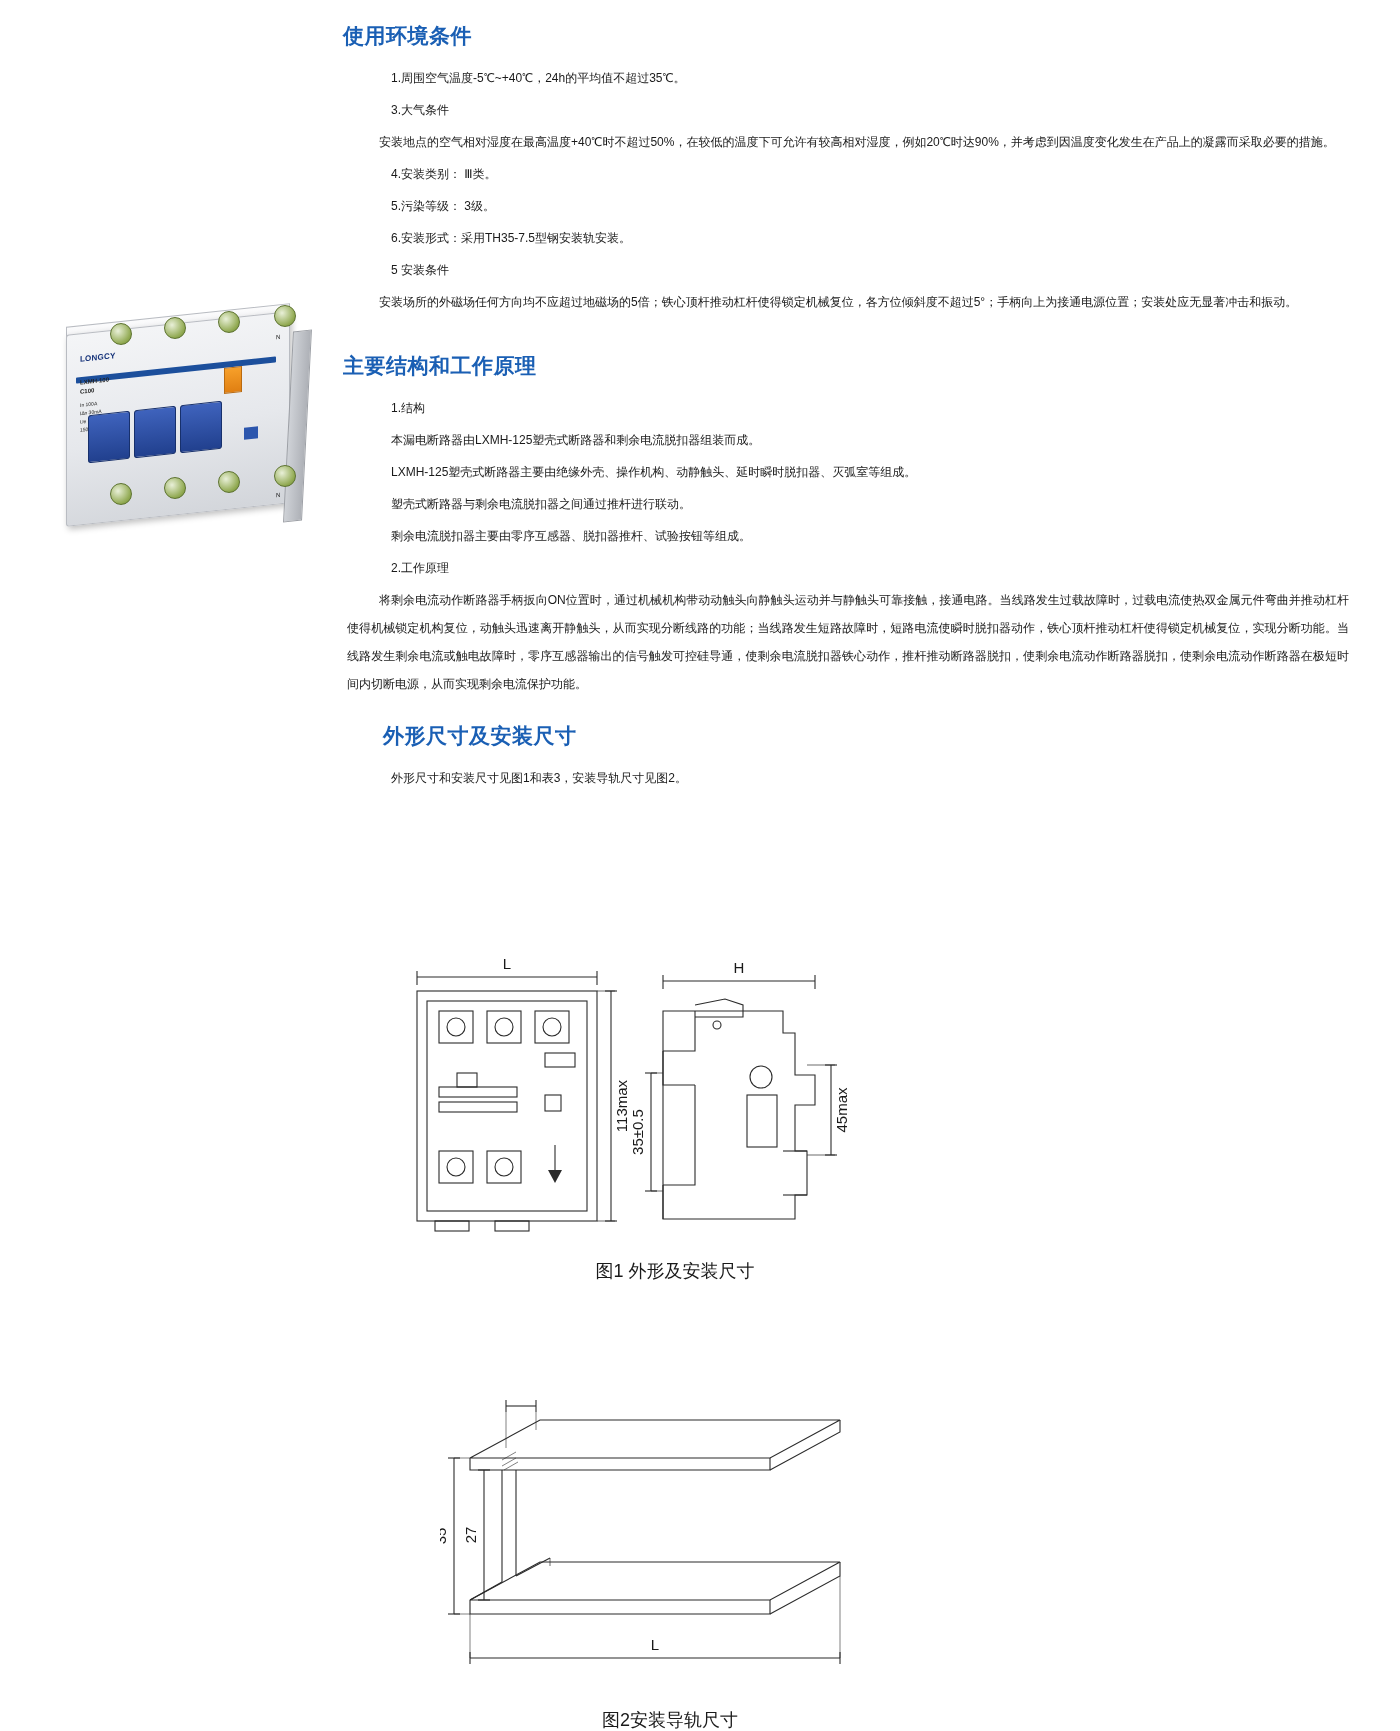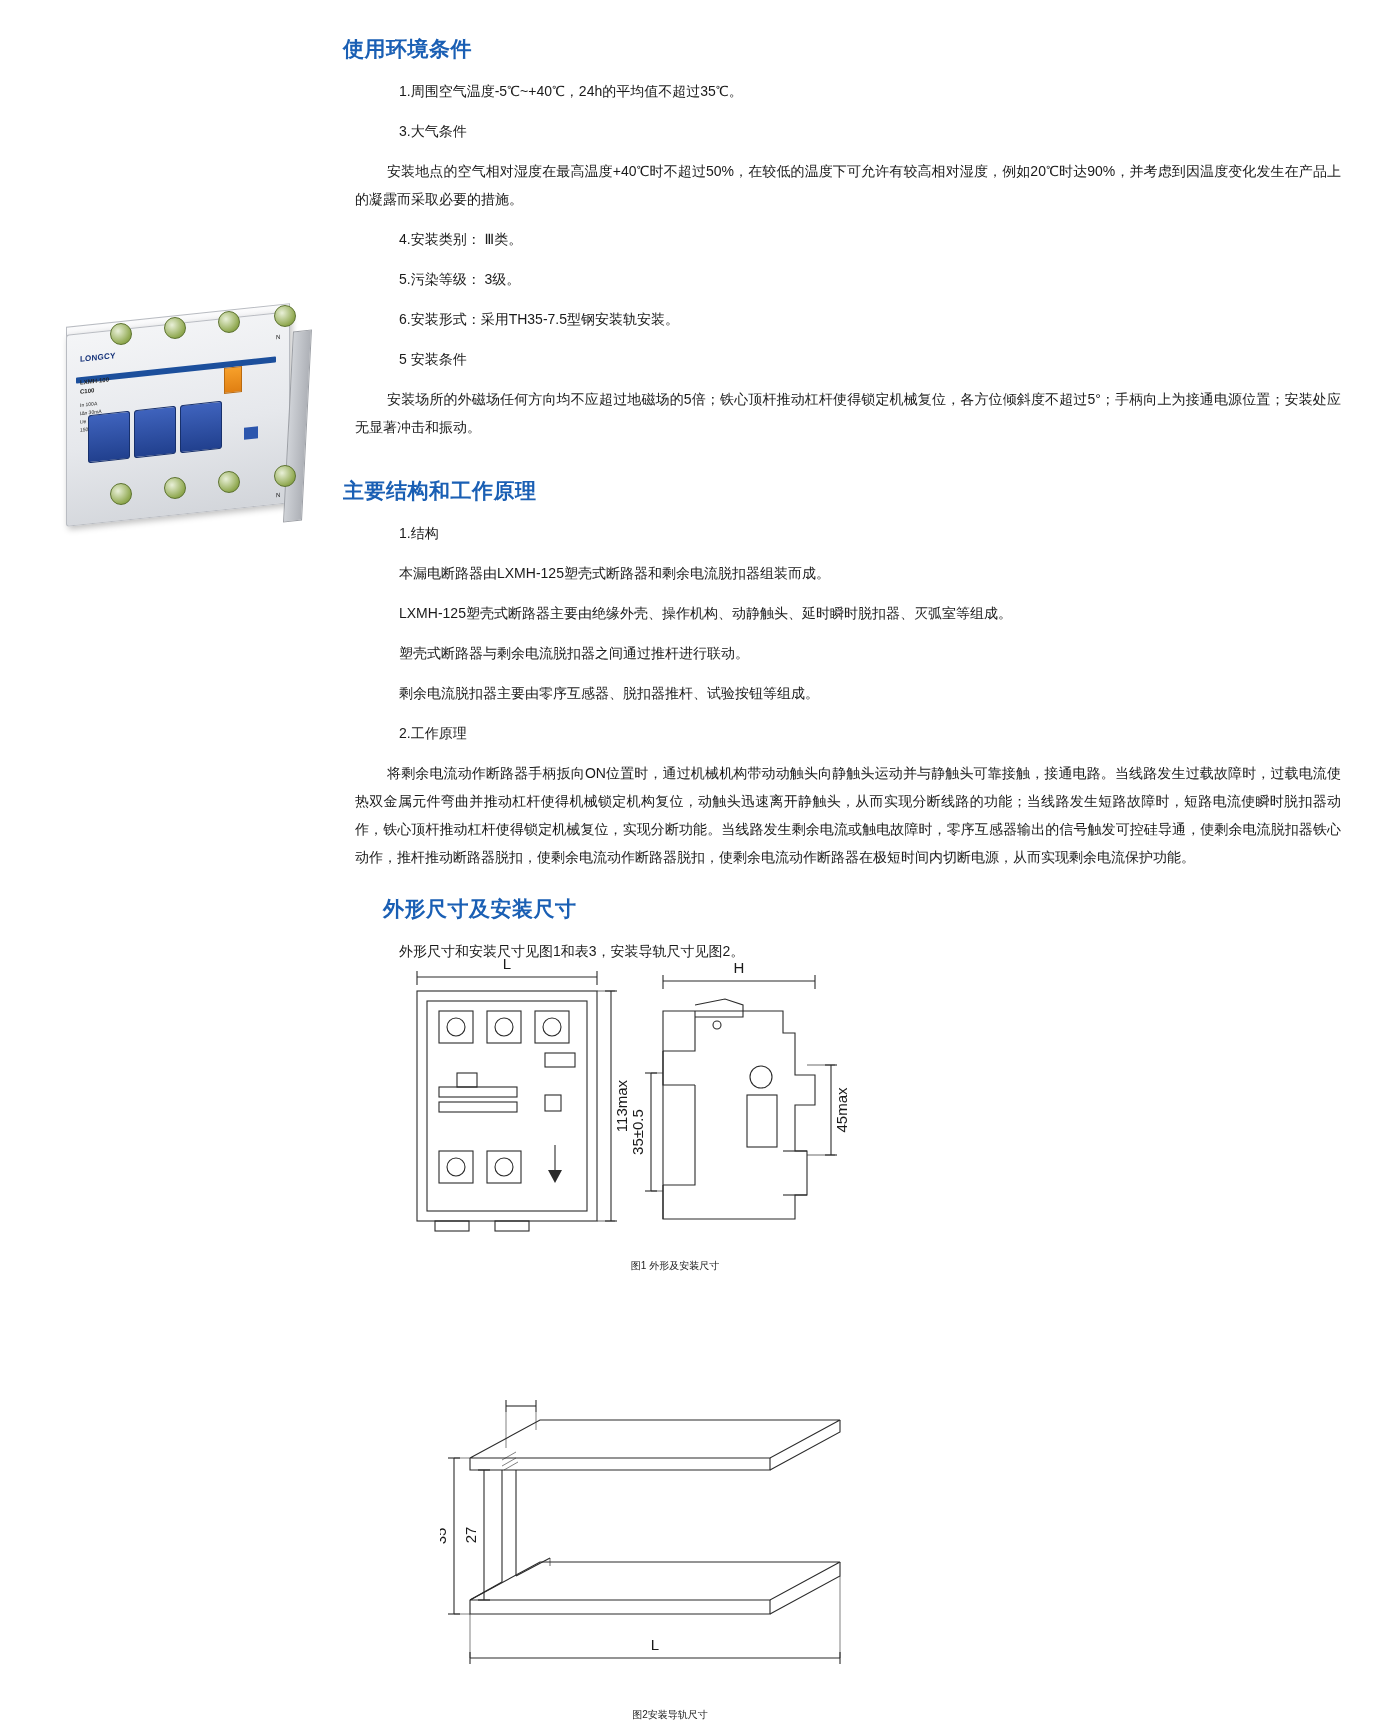--- a/index.html
+++ b/index.html
@@ -103,43 +103,43 @@
     width: 17px; height: 188px;
     background: linear-gradient(90deg,#cfd2d7,#aeb1b7);
     border: 1px solid #9da0a6;
     transform: skewY(-6deg) skewX(-3deg);
   }
 
   
   .col {
     position: absolute;
     left: 343px;
-    top: 17px;
+    top: 4px;
     width: 1010px;
   }
   h2.section {
     font-size: 21px;
     font-weight: bold;
     color: #1a5fb4;
     margin: 0;
     letter-spacing: .5px;
   }
   .p {
-    font-size: 14px;
+    font-size: 12px;
     line-height: 28px;
     color: #1a1a1a;
-    margin: 12px;
+    margin: 4px;
     text-align: justify;
   }
   .indent1 { padding-left: 44px; }
   .indent2 { text-indent: 32px; }
 
   
   .fig-caption {
-    font-size: 10px;
+    font-size: 18px;
     text-align: center;
     color: #1a1a1a;
   }
   svg { display:block; }
 </style>
 </head>
 <body>
 
 <div class="page">
 

